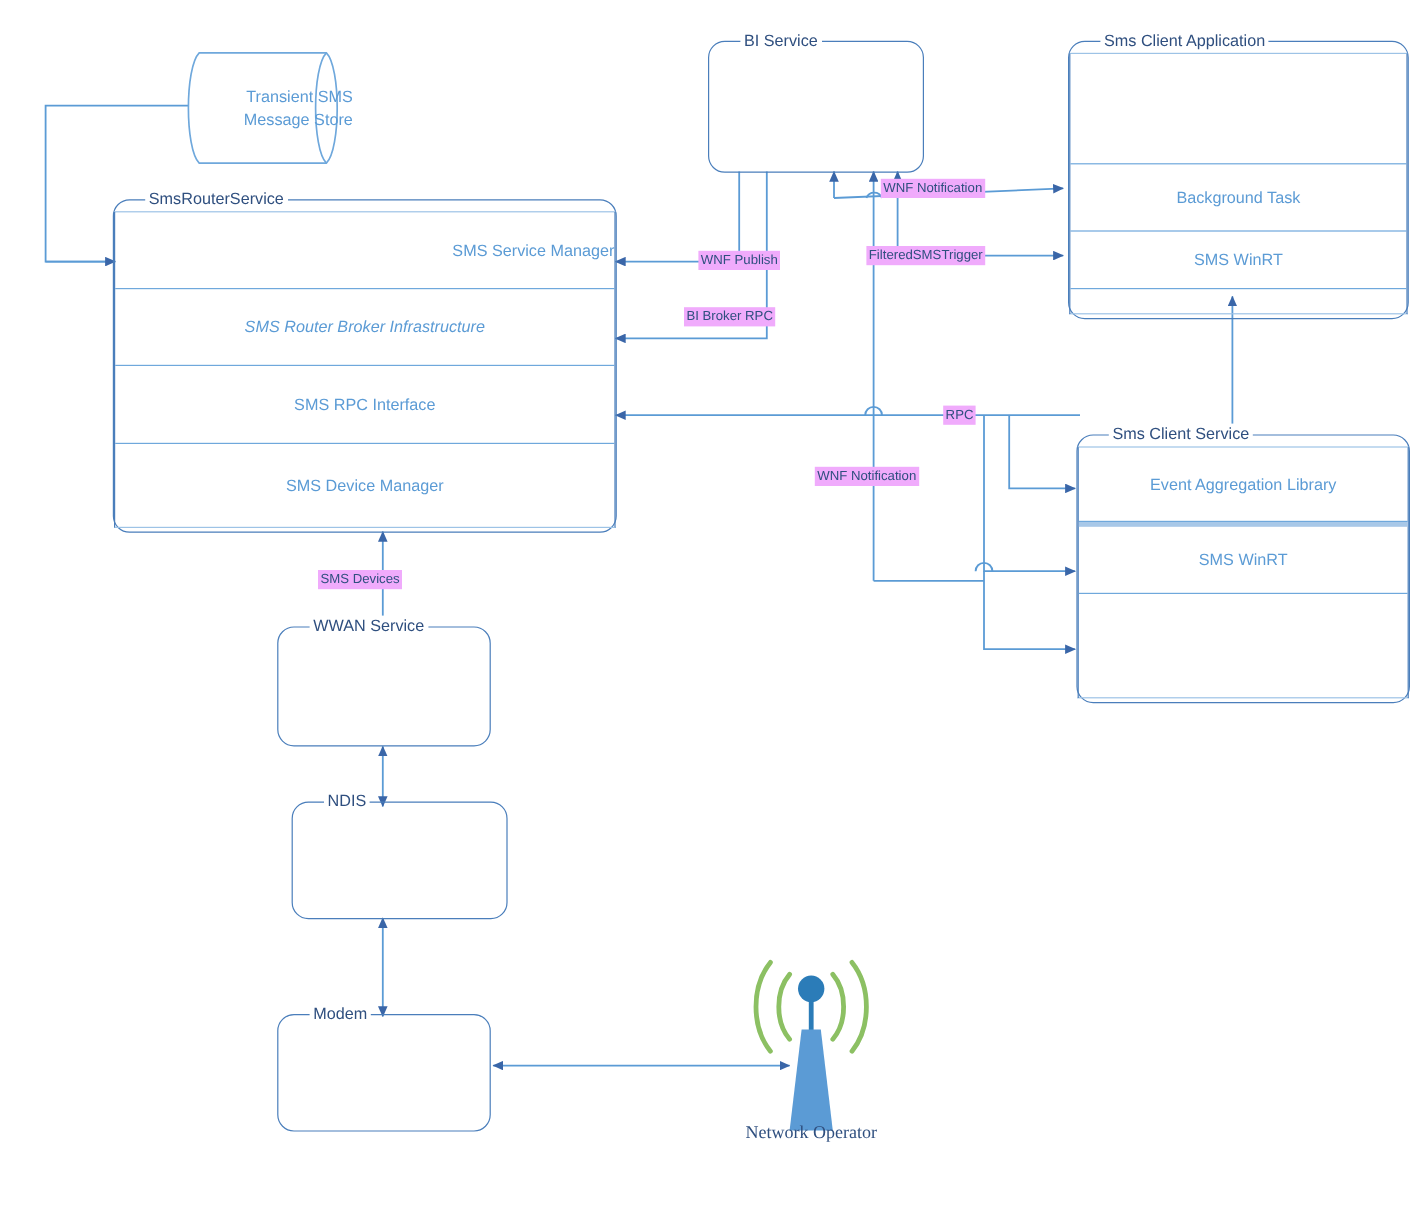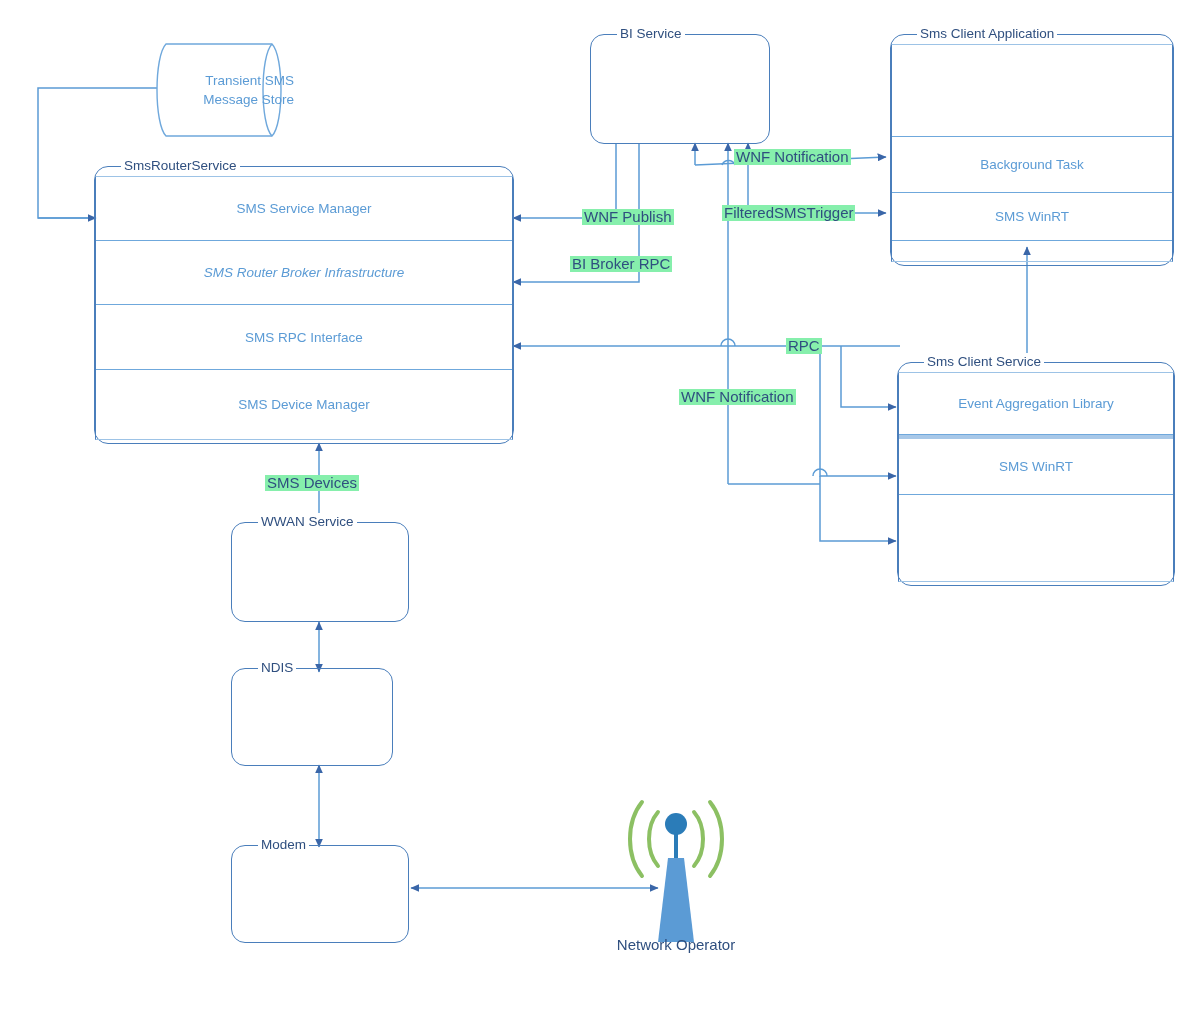--- a/index.html
+++ b/index.html
@@ -85,30 +85,31 @@
     text-align: right;
     color: #5B9BD5;
     font-size: 13.5px;
     line-height: 19px;
   }
 
   
   .wire-label {
     position: absolute;
     color: #2F4F7F;
-    font-size: 15px;
+    font-size: 11px;
     white-space: nowrap;
-    background: #86efac;
+    background: #f0abfc;
     padding: 0 2px;
     line-height: 16px;
   }
 
   
   .antenna {
     position: absolute;
+    font-family: Liberation Serif, serif;
   }
   .antenna-caption {
     position: absolute;
     left: 50%;
     transform: translateX(-50%);
     top: 146px;
     font-size: 15px;
     color: #2F4F7F;
     white-space: nowrap;
   }
@@ -181,21 +182,21 @@
     </svg>
     <div class="cyl-label">
       <span>Transient SMS</span><br>
       <span>Message Store</span>
     </div>
   </div>
 
   <div class="group" style="left:94px; top:166px; width:420px; height:278px;">
     <span class="group-title">SmsRouterService</span>
     <div class="rows bordered-sides" style="top:9px; height:264px;">
-      <div class="row" style="height:64px;">
+      <div class="row" style="height:64px;justify-content:flex-end;">
         <span>SMS Service Manager</span>
       </div>
       <div class="row" style="height:64px;font-style:italic;">
         <span>SMS Router Broker Infrastructure</span>
       </div>
       <div class="row" style="height:65px;">
         <span>SMS RPC Interface</span>
       </div>
       <div class="row" style="height:69px;align-items:center;">
         <span>SMS Device Manager</span>
@@ -237,21 +238,21 @@
       <div class="row empty" style="height:24px;">
         <span></span>
       </div>
     </div>
   </div>
 
   <div class="group" style="left:231px; top:522px; width:178px; height:100px;">
     <span class="group-title">WWAN Service</span>
   </div>
 
-  <div class="group" style="left:231px; top:668px; width:162px; height:98px;">
+  <div class="group" style="left:243px; top:668px; width:180px; height:98px;">
     <span class="group-title">NDIS</span>
   </div>
 
   <div class="group" style="left:231px; top:845px; width:178px; height:98px;">
     <span class="group-title">Modem</span>
   </div>
 
   <div class="antenna" style="left:620px; top:790px; width:112px; height:170px;">
     <svg width="112" height="170" viewBox="0 0 112 170">
 

